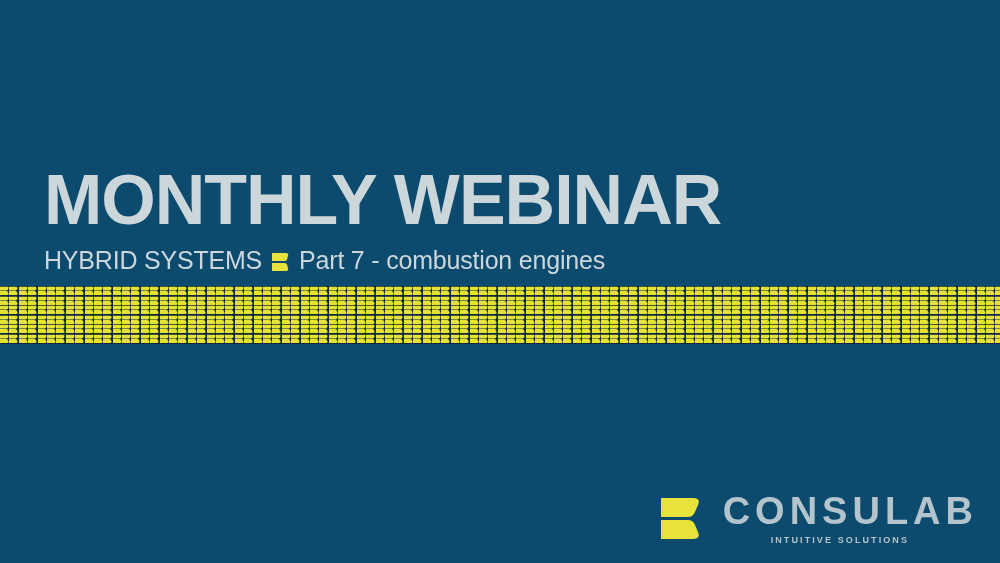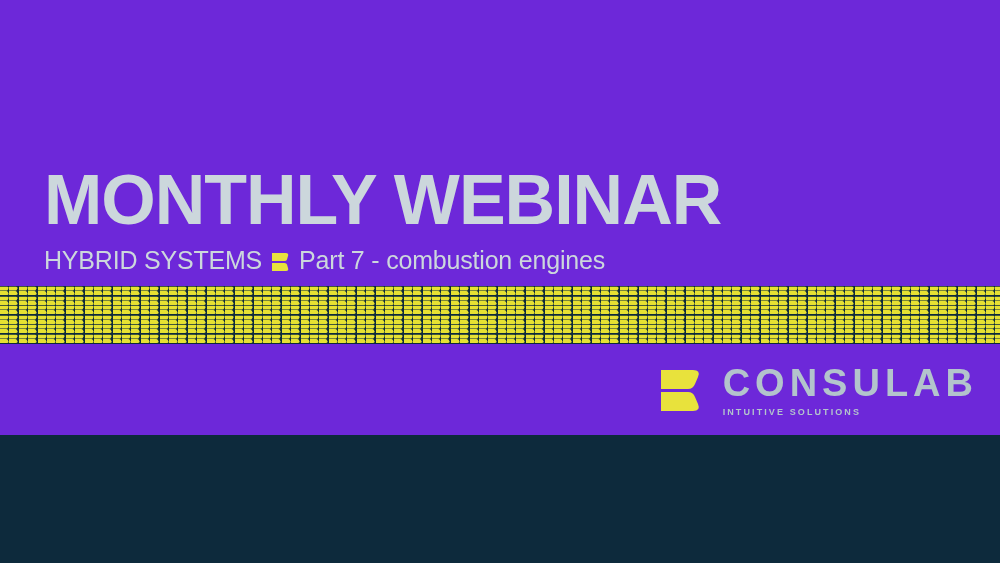--- a/index.html
+++ b/index.html
@@ -10,22 +10,22 @@
     width: 1000px;
     height: 563px;
     overflow: hidden;
     font-family: "Liberation Sans", sans-serif;
     background: #0d2a3c;
   }
 
   #slide {
     position: relative;
     width: 1000px;
-    height: 435px;
-    background: #6d28d9;
+    height: 563px;
+    background: #0c4a6e;
   }
 
   
   #title-block {
     position: absolute;
     left: 44px;
     top: 165px;
   }
 
   #page-title {
@@ -129,20 +129,21 @@
     font-family: "Liberation Sans", sans-serif;
   }
 
   #logo-tagline {
     margin-top: 6px;
     font-size: 9px;
     font-weight: bold;
     letter-spacing: 2.1px;
     color: #b3c4cc;
     line-height: 1;
+    margin-left: 48px;
   }
 </style>
 </head>
 <body>
 
 <div id="slide">
 
   <div id="title-block">
 
     <div id="page-title">MONTHLY WEBINAR</div>

